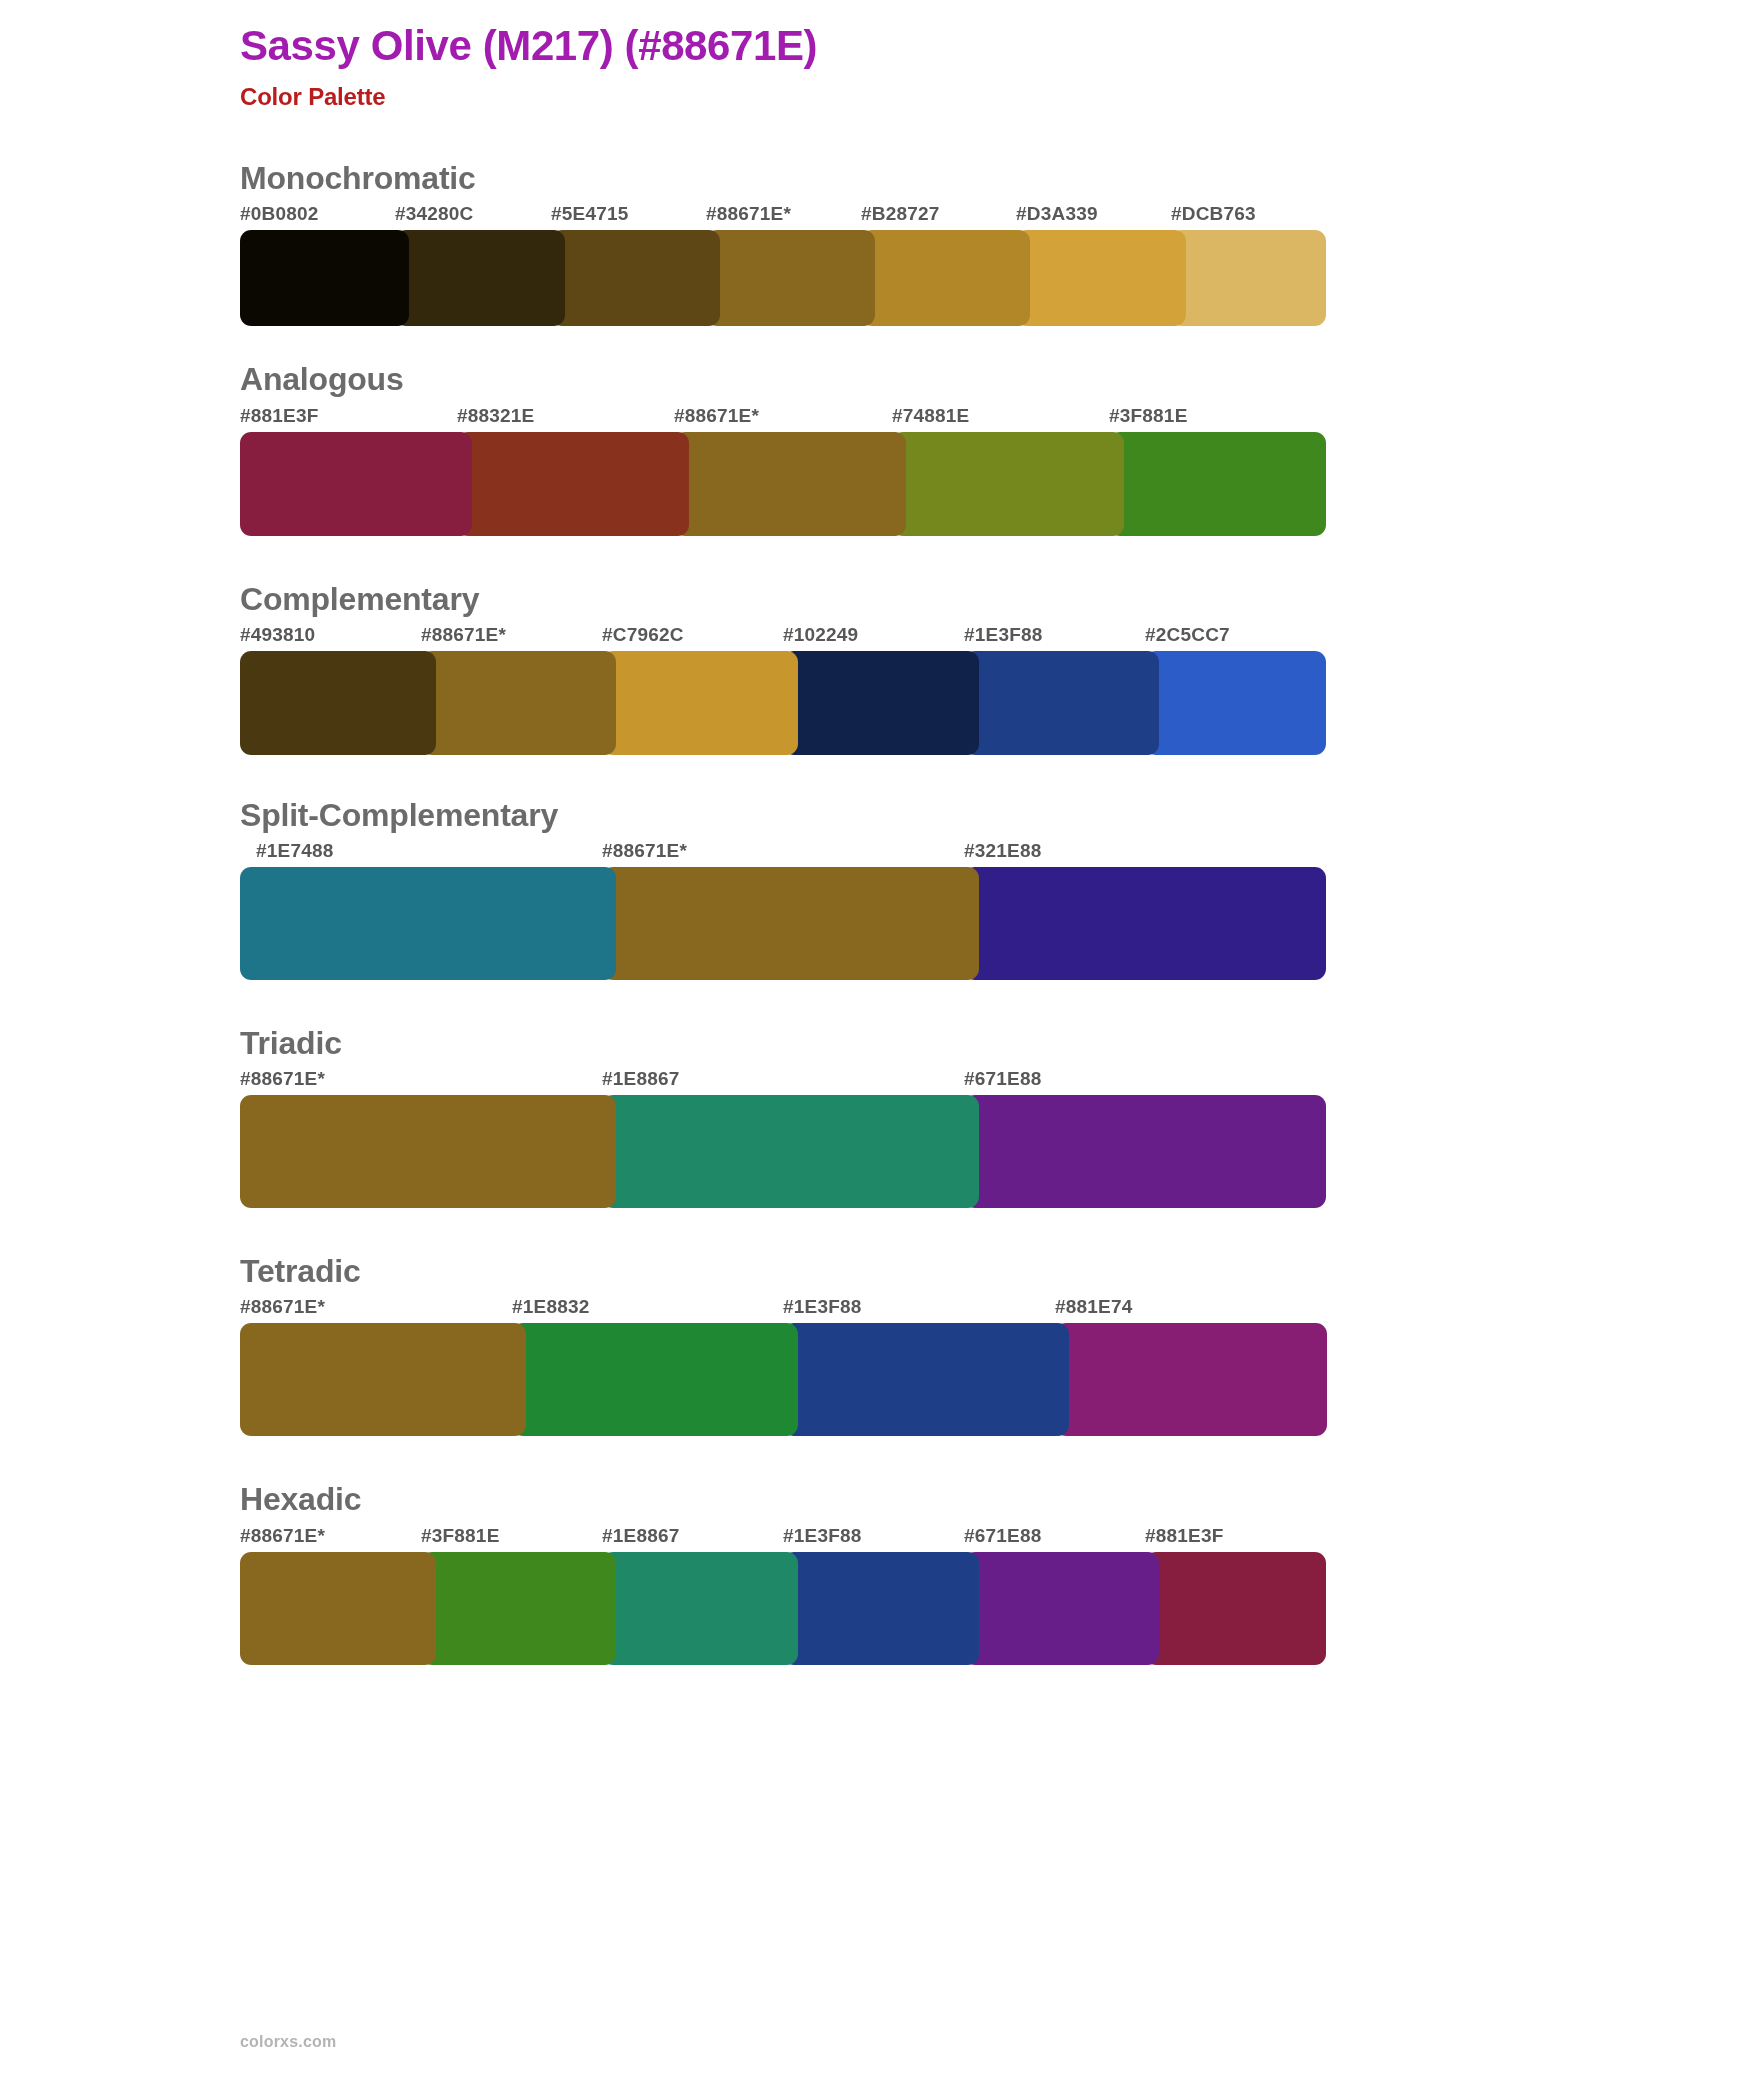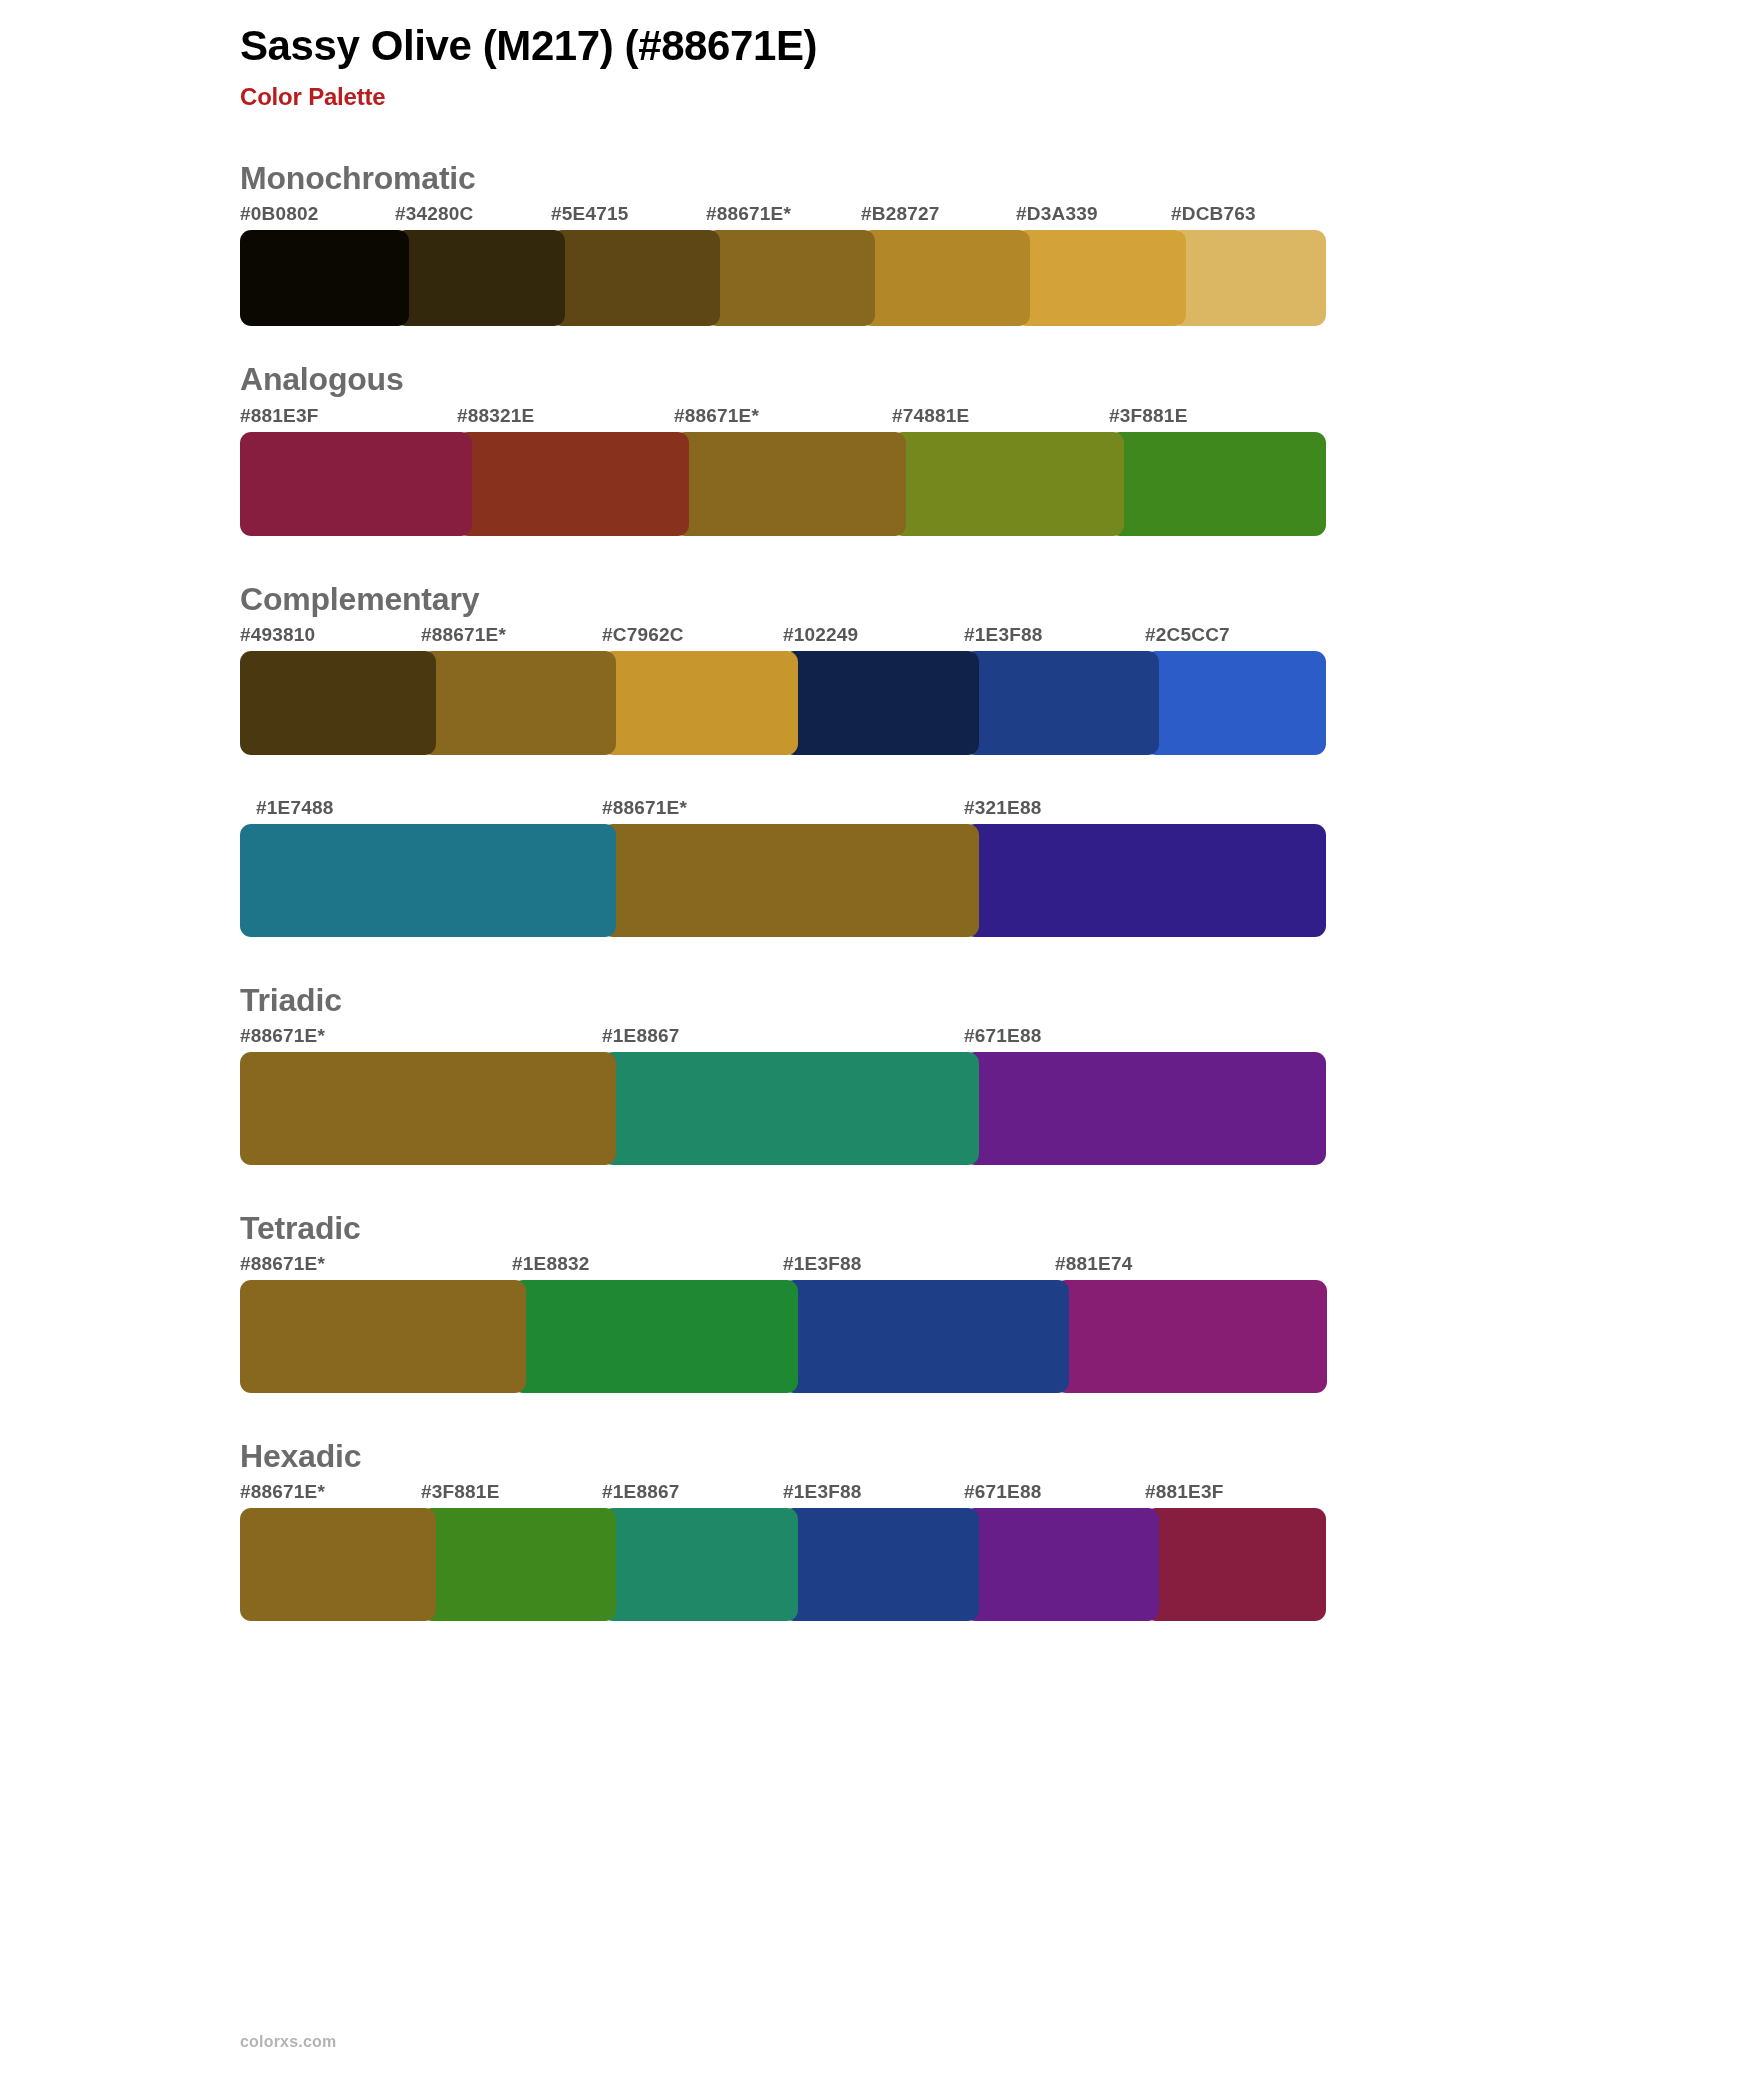--- a/index.html
+++ b/index.html
@@ -21,21 +21,21 @@
     background: #ffffff;
     box-sizing: border-box;
     padding: 0;
   }
   .header {
     padding: 22.4px 0 0 240px;
   }
   .title {
     font-size: 42px;
     font-weight: bold;
-    color: #000000;
+    color: #a21caf;
     letter-spacing: -0.4px;
     margin: 0;
     line-height: 1.12;
   }
   .subtitle {
     font-size: 24px;
     font-weight: bold;
     color: #b91c1c;
     letter-spacing: -0.2px;
     margin: 14.4px 0 0 0;
@@ -161,20 +161,21 @@
             <div class="bar" title="#493810" style="left: 0px; width: 196px; height: 104px; background: rgb(73, 56, 16); z-index: 6;"></div>
             <div class="bar" title="#88671E*" style="left: 181px; width: 195px; height: 104px; background: rgb(136, 103, 30); z-index: 5;"></div>
             <div class="bar" title="#C7962C" style="left: 362px; width: 196px; height: 104px; background: rgb(199, 150, 44); z-index: 4;"></div>
             <div class="bar" title="#102249" style="left: 543px; width: 196px; height: 104px; background: rgb(16, 34, 73); z-index: 3;"></div>
             <div class="bar" title="#1E3F88" style="left: 724px; width: 195px; height: 104px; background: rgb(30, 63, 136); z-index: 2;"></div>
             <div class="bar" title="#2C5CC7" style="left: 905px; width: 181px; height: 104px; background: rgb(44, 92, 199); z-index: 1;"></div>
           </div>
         </div>
       </div>
       <div class="section" style="margin-bottom: 45px;">
+        <div class="section-title">Split-Complementary</div>
         <div class="swatch-block">
           <div class="labels">
             <div class="label" style="left: 16px;">#1E7488</div>
             <div class="label" style="left: 362px;">#88671E*</div>
             <div class="label" style="left: 724px;">#321E88</div>
           </div>
           <div class="bars" style="height: 113px;">
             <div class="bar" title="#1E7488" style="left: 0px; width: 376px; height: 113px; background: rgb(30, 116, 136); z-index: 3;"></div>
             <div class="bar" title="#88671E*" style="left: 362px; width: 377px; height: 113px; background: rgb(136, 103, 30); z-index: 2;"></div>
             <div class="bar" title="#321E88" style="left: 724px; width: 362px; height: 113px; background: rgb(50, 30, 136); z-index: 1;"></div>

